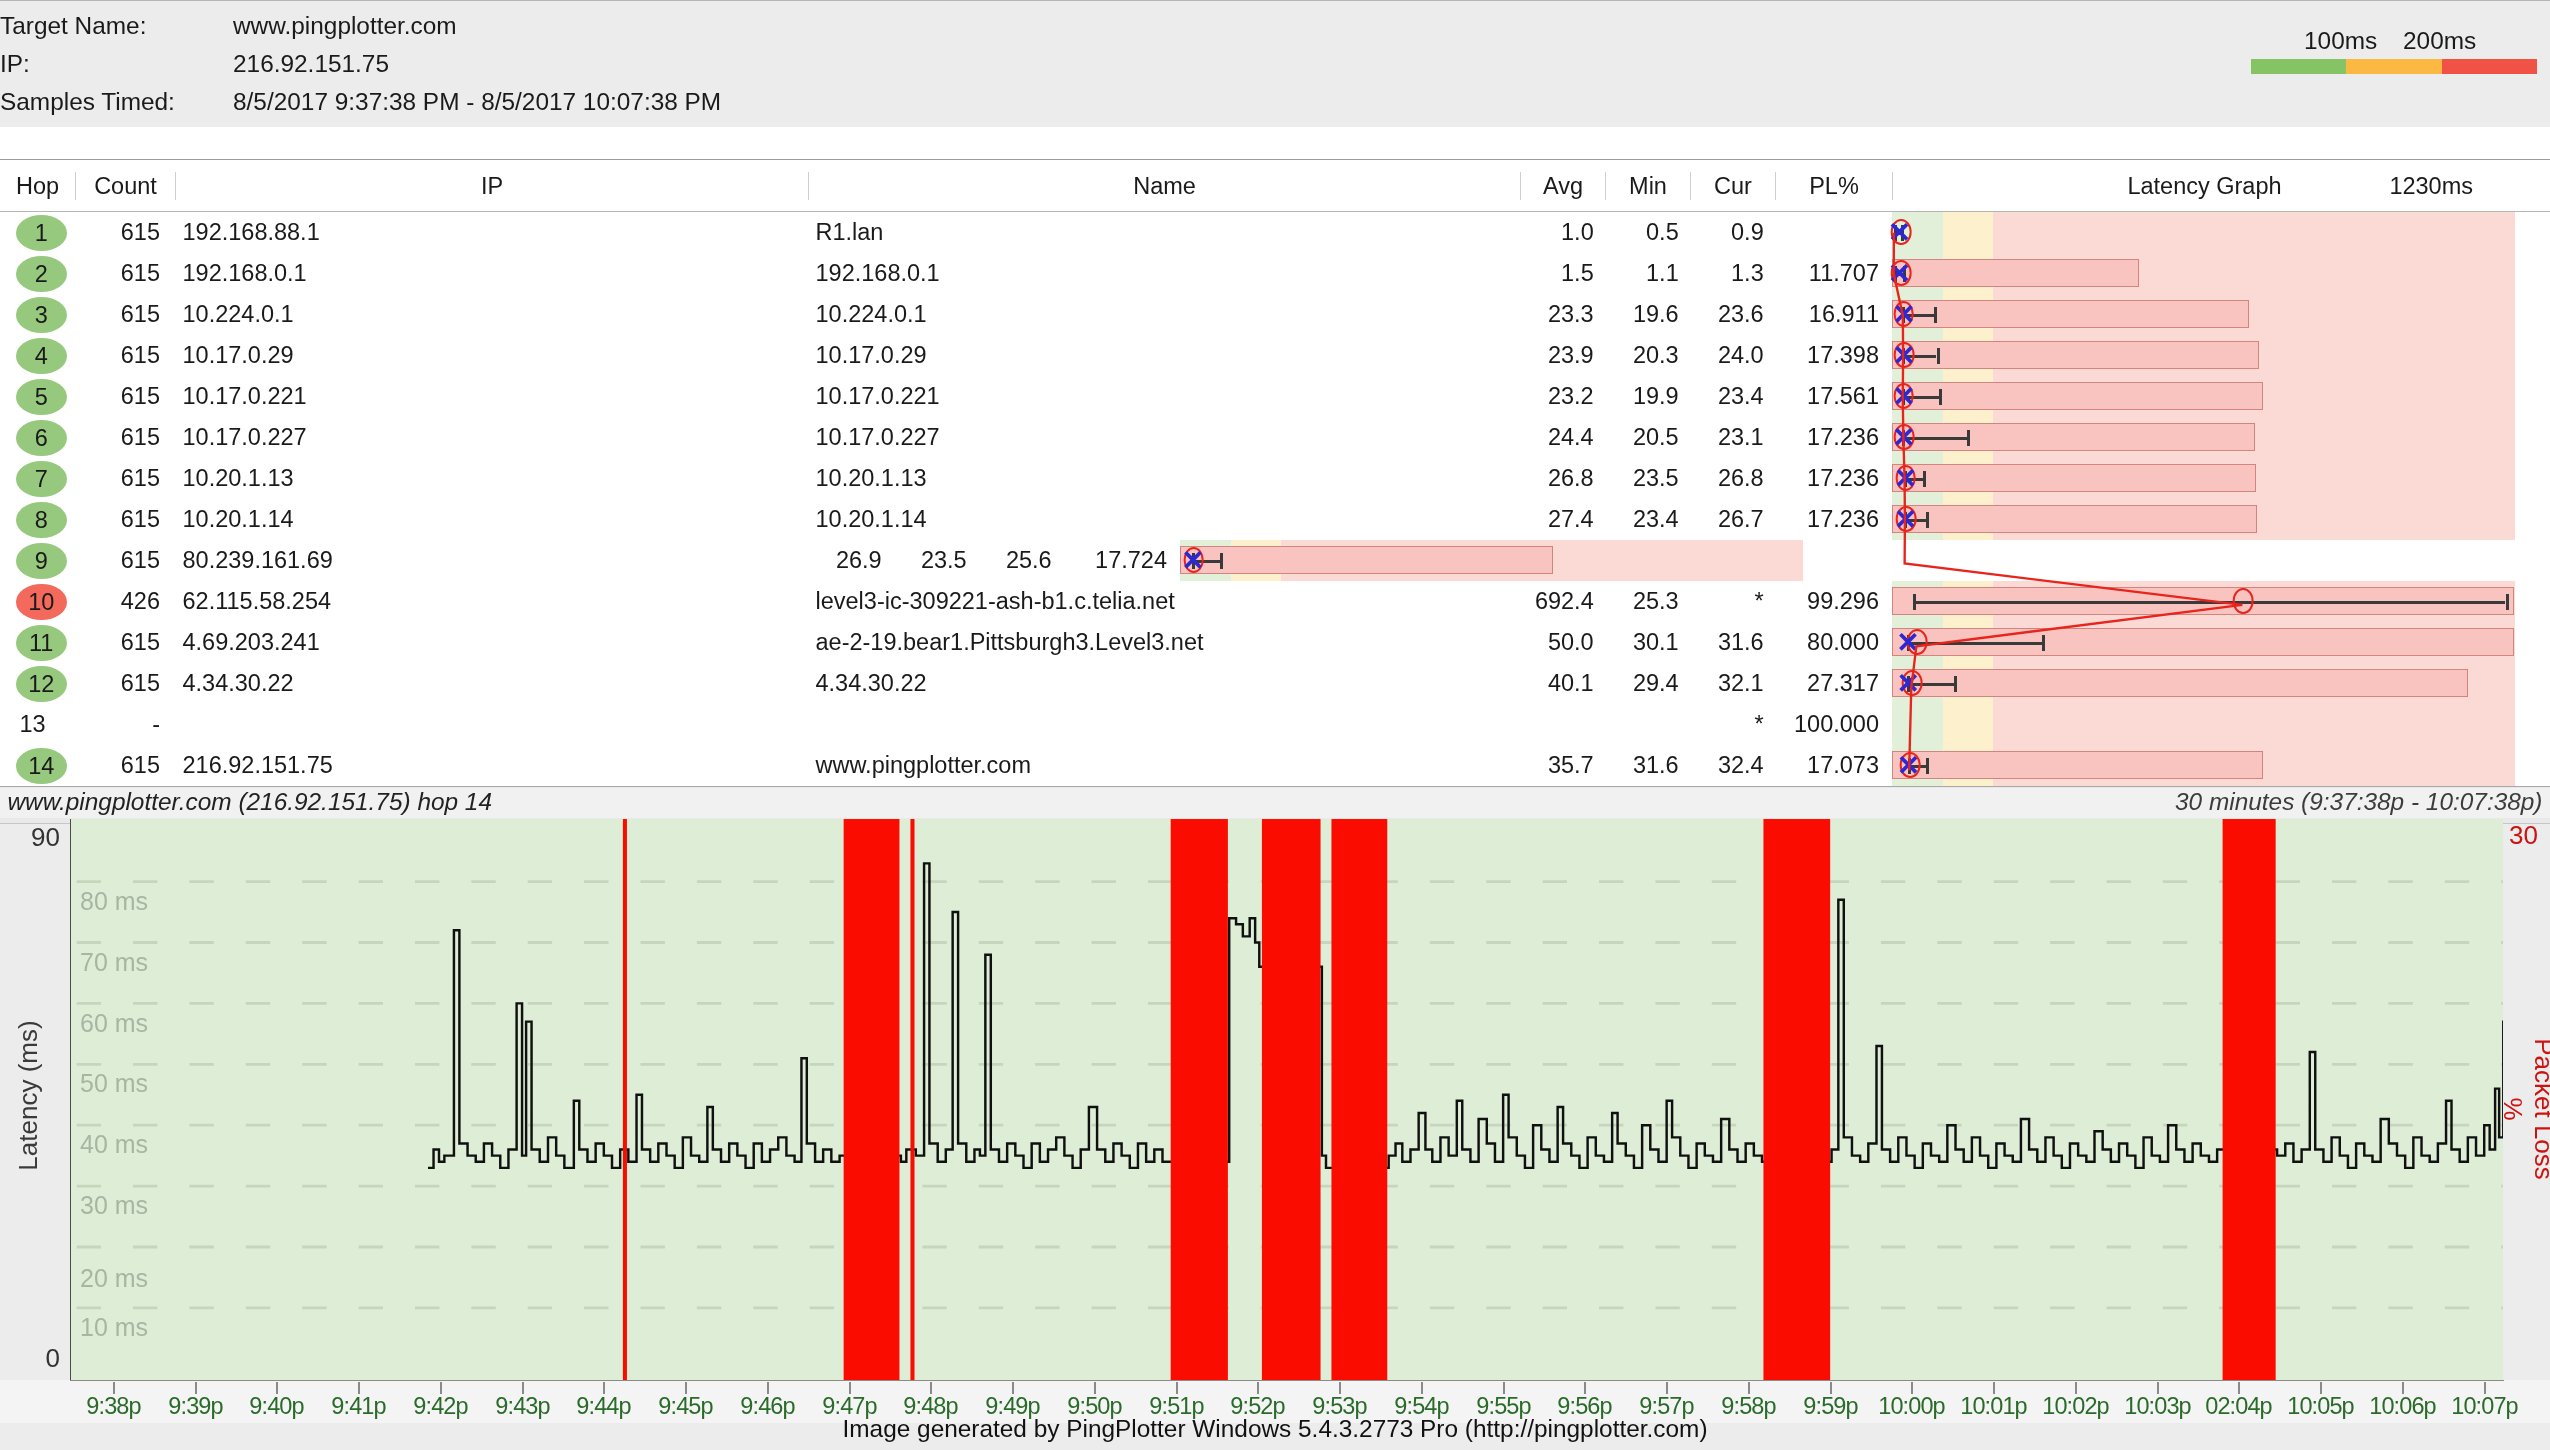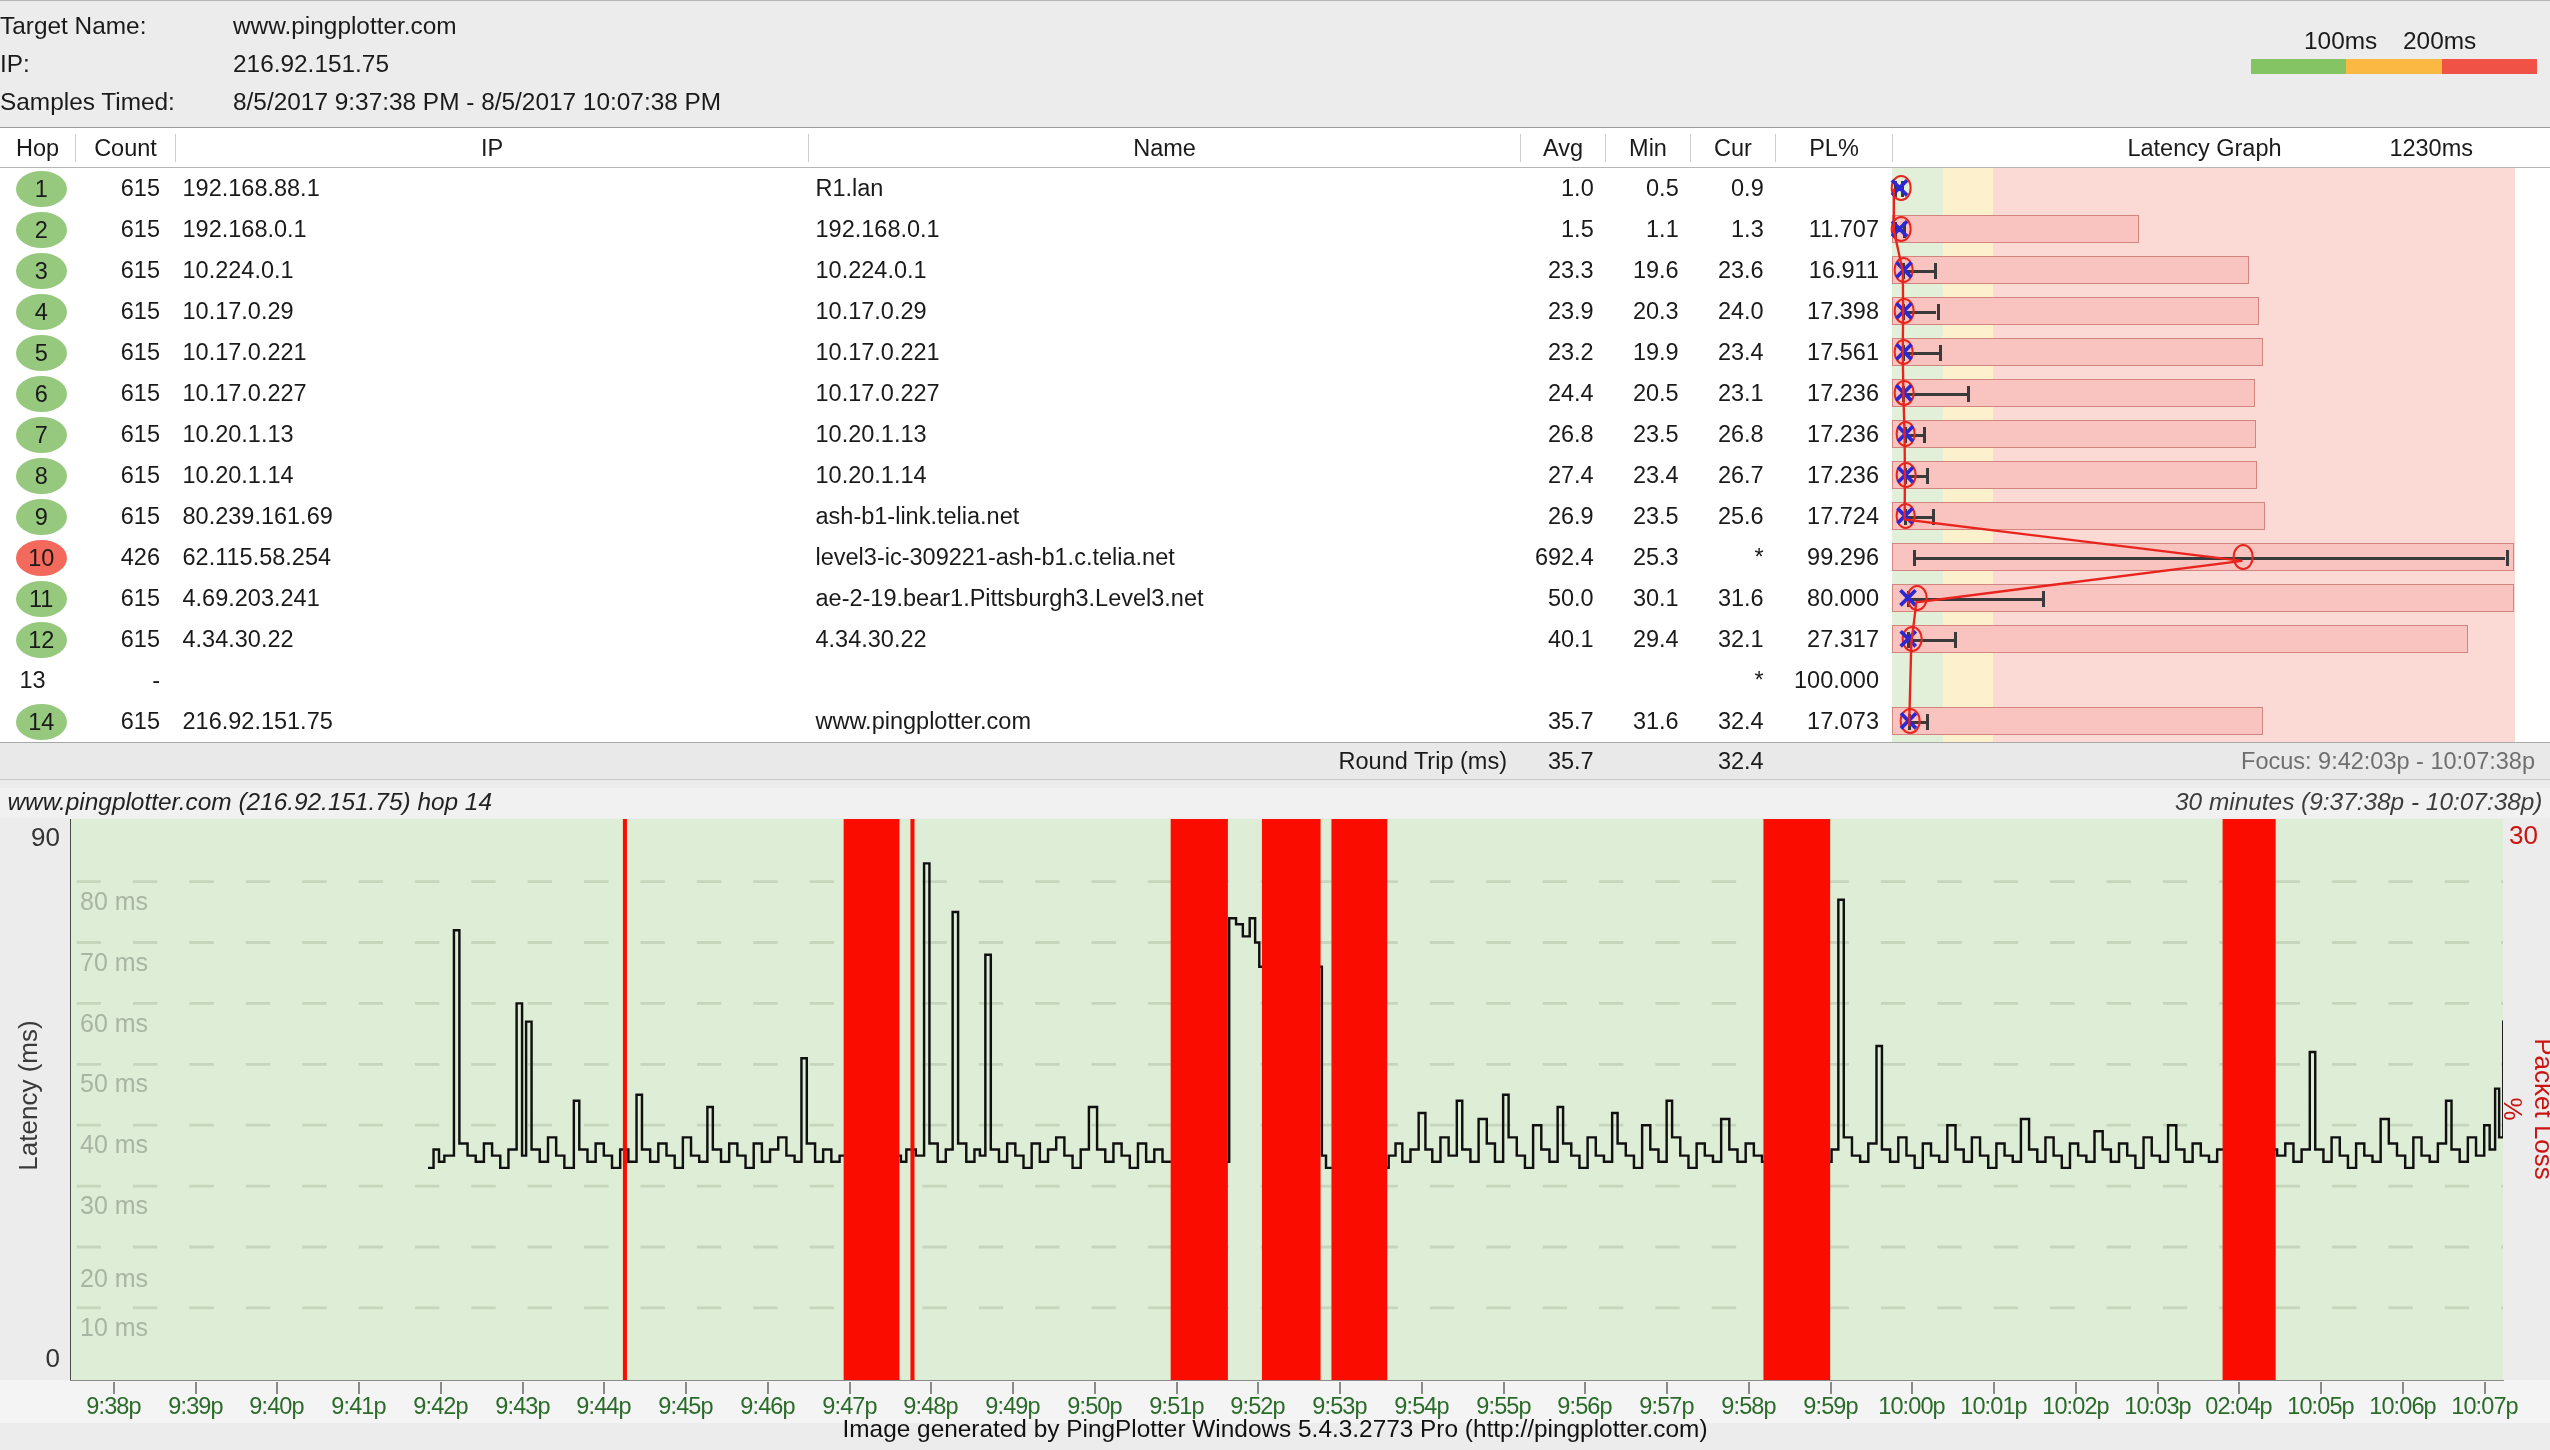--- a/index.html
+++ b/index.html
@@ -11,22 +11,22 @@
   .info-label{width:216px;text-align:left;}
   .info-value{padding-left:17px;}
   #legend{position:absolute;right:13px;top:26px;width:286px;}
   #legend-labels{position:relative;height:32px;font-size:24.4px;}
   #legend-l1{position:absolute;left:53px;}
   #legend-l2{position:absolute;left:152px;}
   #legend-bar{display:flex;height:15px;width:286px;}
   #legend-bar span{flex:1;}
   
   #table{position:absolute;left:0;top:126px;width:2550px;background:#fff;}
-  .thead{display:flex;height:41px;border-top:1.9px solid #9b9b9b;border-bottom:1.9px solid #b5b5b5;
-         box-sizing:border-box;font-size:23.5px;align-items:center;background:#fff;}
+  .thead{display:flex;height:53px;border-top:1.9px solid #9b9b9b;border-bottom:1.9px solid #b5b5b5;
+         box-sizing:border-box;font-size:23.5px;align-items:center;background:#fff;margin-top:32px;}
   .thead .th{border-left:0.9px solid #cfcfcf;height:28px;line-height:28px;box-sizing:border-box;}
   .thead .th:first-child{border-left:none;}
   .col-hop{width:75px;text-align:center;}
   .col-count{width:100px;text-align:center;}
   .col-ip{width:633px;text-align:center;}
   .col-name{width:712px;text-align:center;}
   .col-avg,.col-min,.col-cur{width:85px;text-align:center;}
   .col-pl{width:117px;text-align:center;}
   .col-graph{width:624px;position:relative;text-align:center;}
   #tbody{position:relative;}
@@ -289,21 +289,20 @@
             <div class="wcap" style="left: 12px;"></div>
             <div class="wcap" style="left: 34px;"></div>
             <div class="acircle" style="left: 14px;"></div>
             <div class="xmark" style="left: 13.5px;">✕</div>
           </div>
         </div>
         <div class="tr">
           <div class="td col-hop"><span class="badge" style="background: rgb(150, 201, 126);">9</span></div>
           <div class="td col-count">615</div>
           <div class="td col-ip">80.239.161.69</div>
-          <div class="td col-name">ash-b1-link.telia.net</div>
           <div class="td col-avg">26.9</div>
           <div class="td col-min">23.5</div>
           <div class="td col-cur">25.6</div>
           <div class="td col-pl">17.724</div>
           <div class="gcell">
             <div class="strip" style="left: 0px; width: 51px; background: rgb(226, 239, 217);"></div>
             <div class="strip" style="left: 51px; width: 51px; background: rgb(253, 240, 205);"></div>
             <div class="strip" style="left: 101px; width: 522px; background: rgb(251, 217, 213);"></div>
             <div class="gbar" style="width: 373px; background: rgb(249, 195, 191);"></div>
             <div class="wline" style="left: 12px; width: 28px;"></div>

